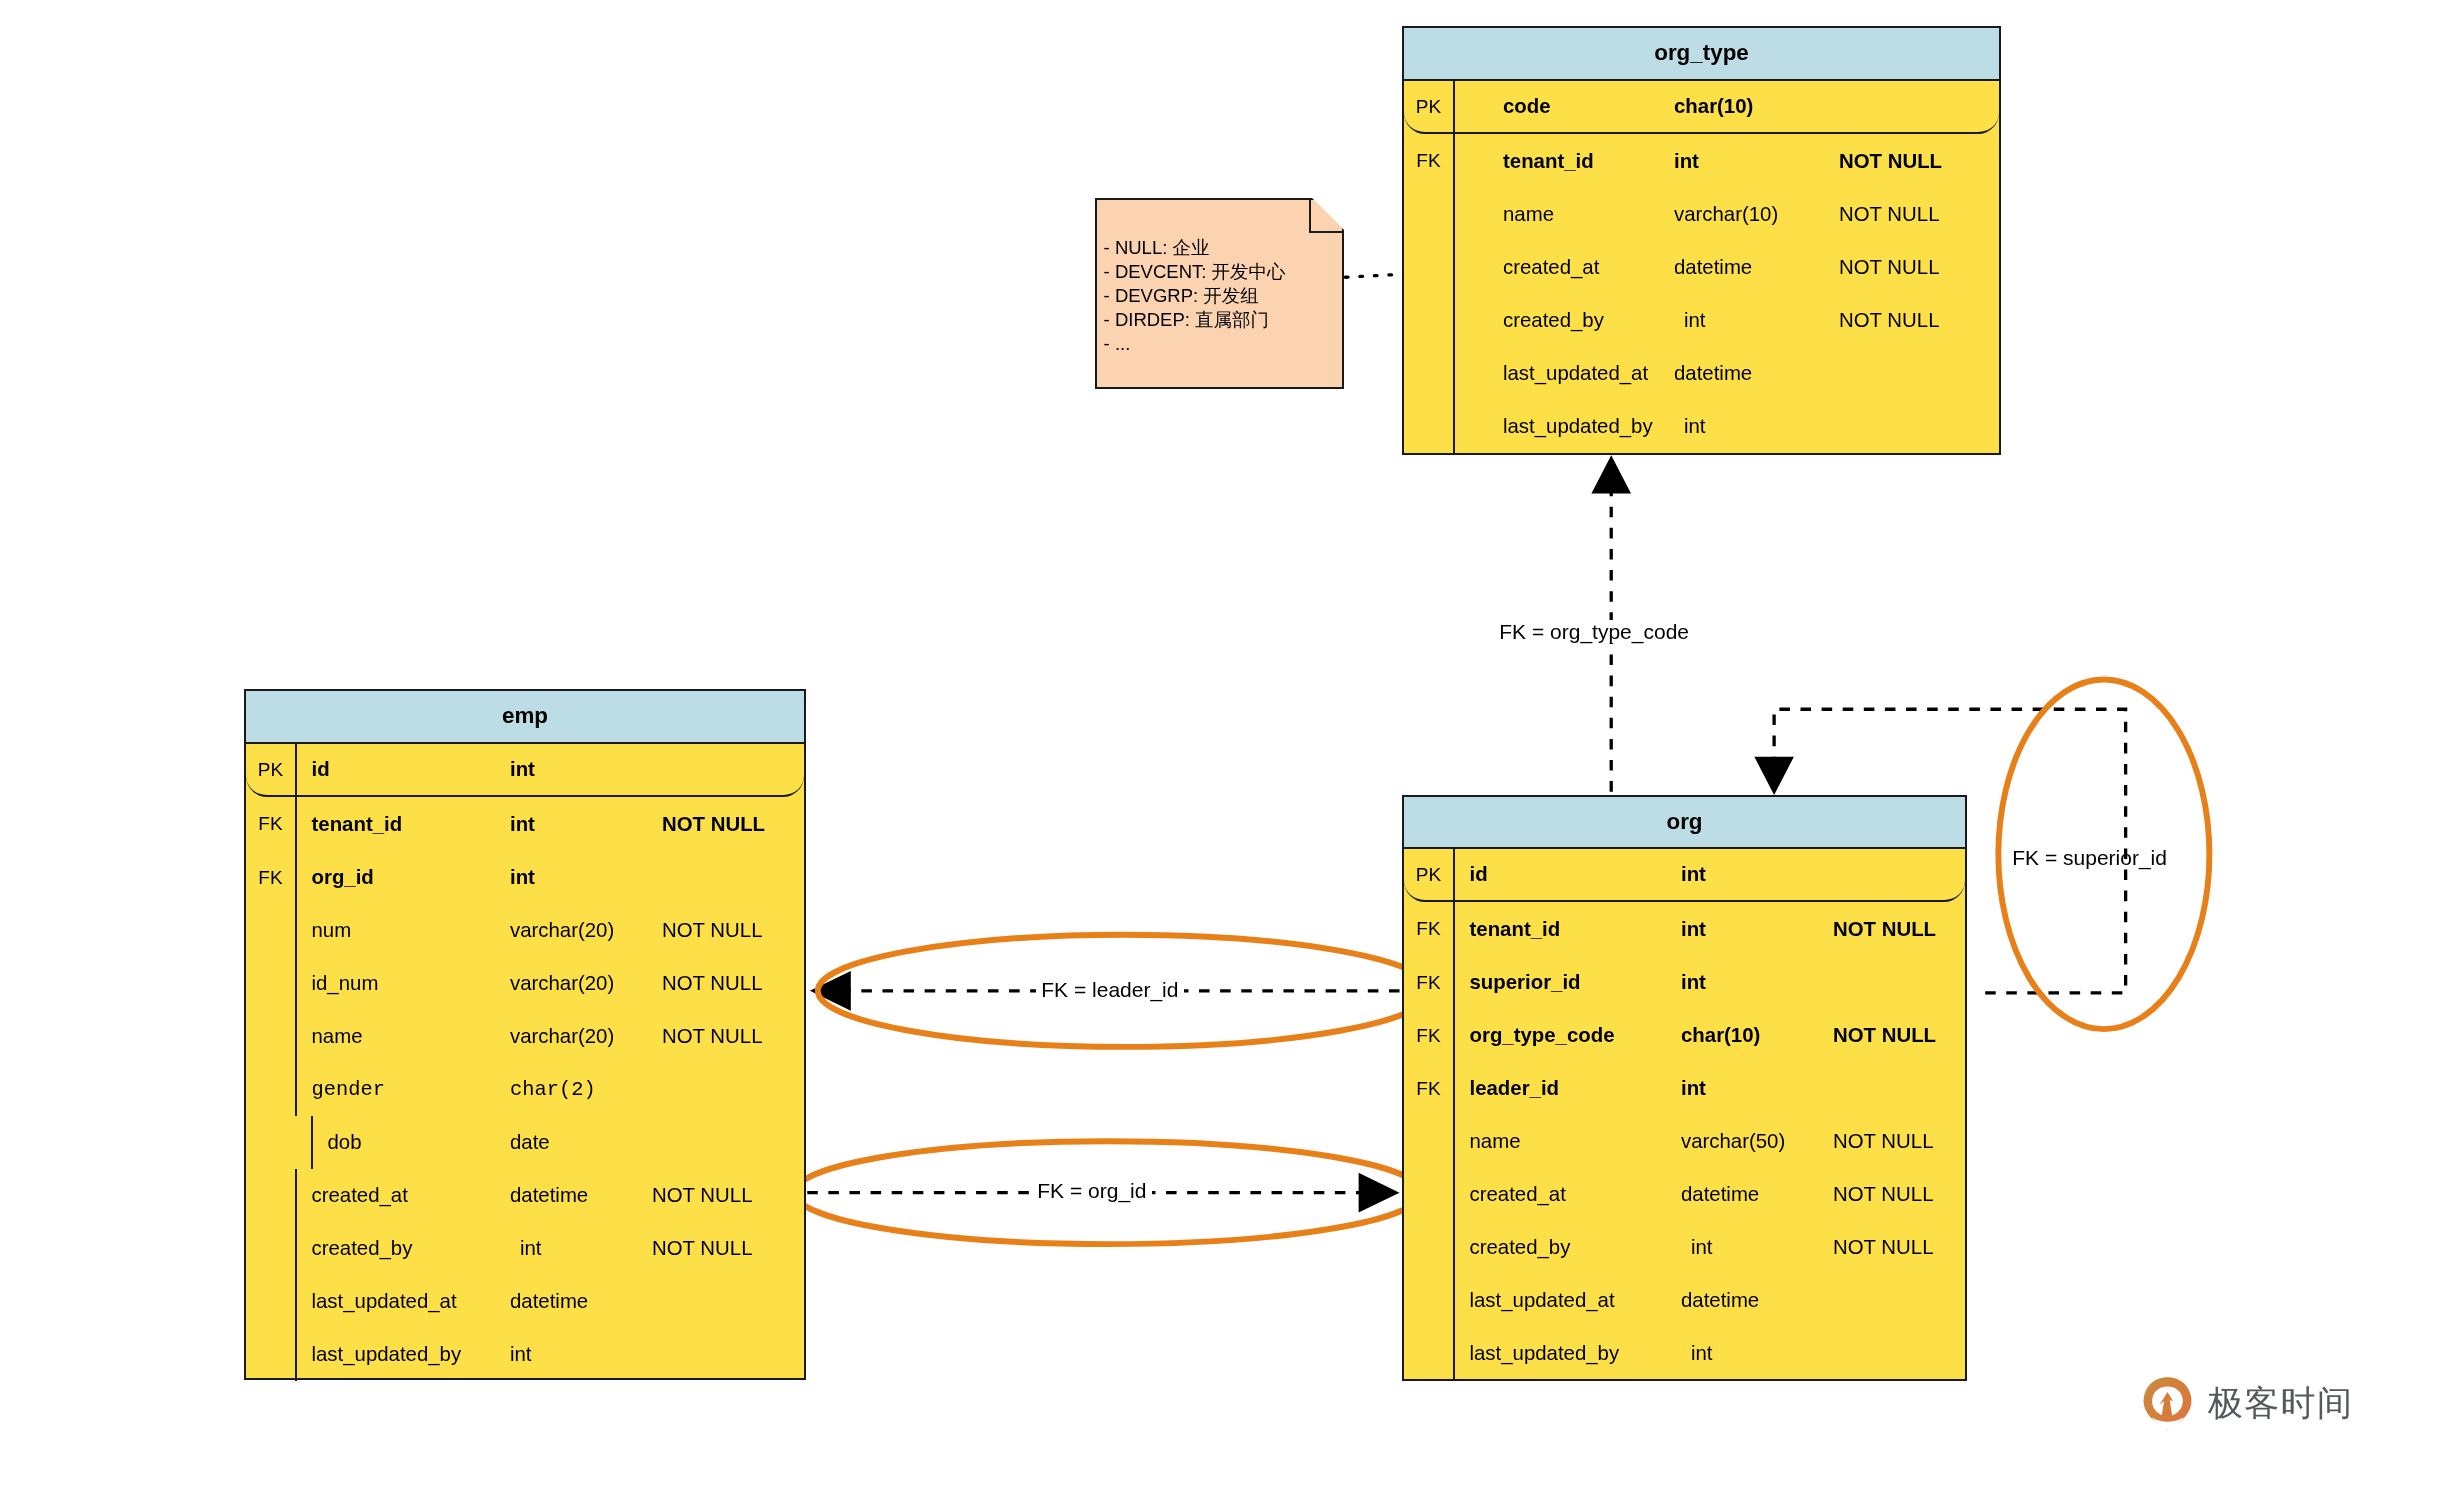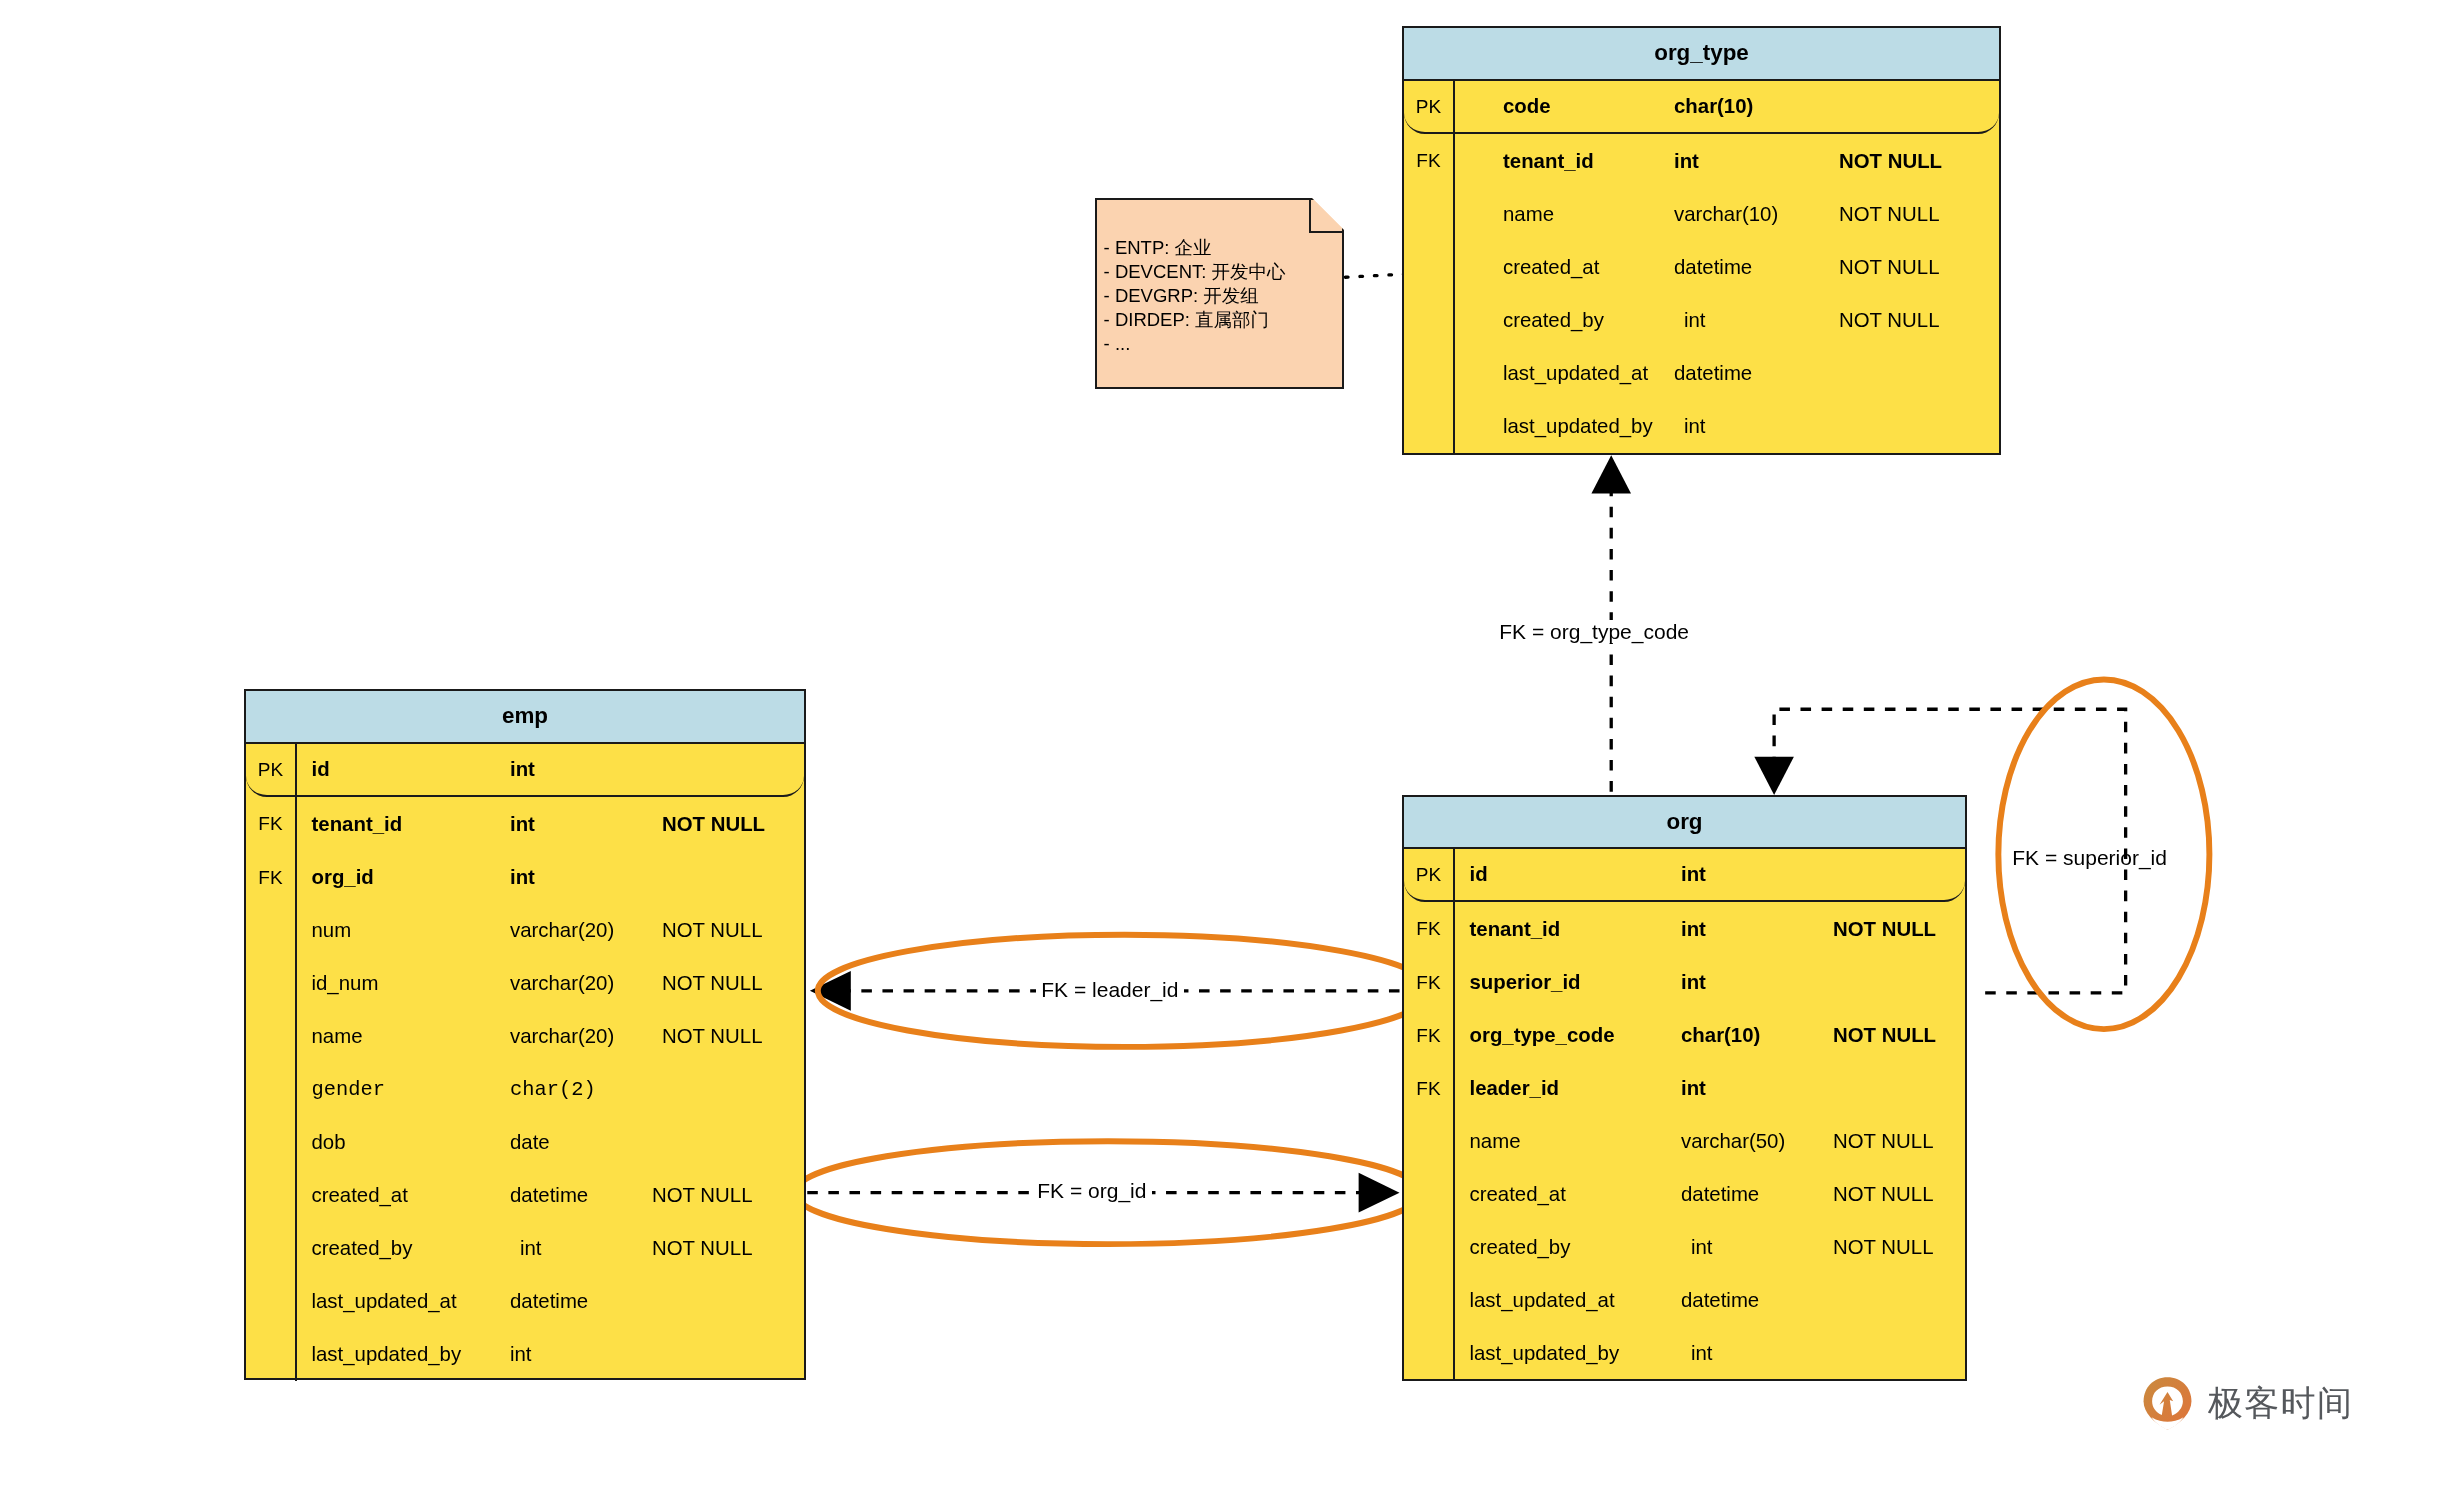--- a/index.html
+++ b/index.html
@@ -246,21 +246,21 @@
       <span class="cnull">NOT NULL</span>
     </div>
 
     <div class="row" style="height:53px;font-family:Liberation Mono, monospace;">
       <span class="key"></span>
       <span class="cname">gender</span>
       <span class="ctype">char(2)</span>
       <span class="cnull"></span>
     </div>
 
-    <div class="row" style="height:53px;">
+    <div class="row" style="height:53px;margin-left:16px;">
       <span class="key"></span>
       <span class="cname">dob</span>
       <span class="ctype">date</span>
       <span class="cnull"></span>
     </div>
 
     <div class="row" style="height:53px;">
       <span class="key"></span>
       <span class="cname">created_at</span>
       <span class="ctype">datetime</span>
@@ -363,21 +363,21 @@
       <span class="cname">last_updated_by</span>
       <span class="ctype" style="left:287px;">int</span>
       <span class="cnull"></span>
     </div>
 
   </div>
 </div>
 
 <div class="note" style="left:1095px;top:198px;width:249px;height:191px;">
   <span class="fold"></span>
-  <div class="note-line">- ENTP: 企业</div>
+  <div class="note-line">- NULL: 企业</div>
   <div class="note-line">- DEVCENT: 开发中心</div>
   <div class="note-line">- DEVGRP: 开发组</div>
   <div class="note-line">- DIRDEP: 直属部门</div>
   <div class="note-line">- ...</div>
 </div>
 
 <div class="wire-label" style="left:1494px;top:620px;">FK = org_type_code</div>
 
 <div class="wire-label" style="left:2007px;top:846px;background:transparent;">FK = superior_id</div>
 

